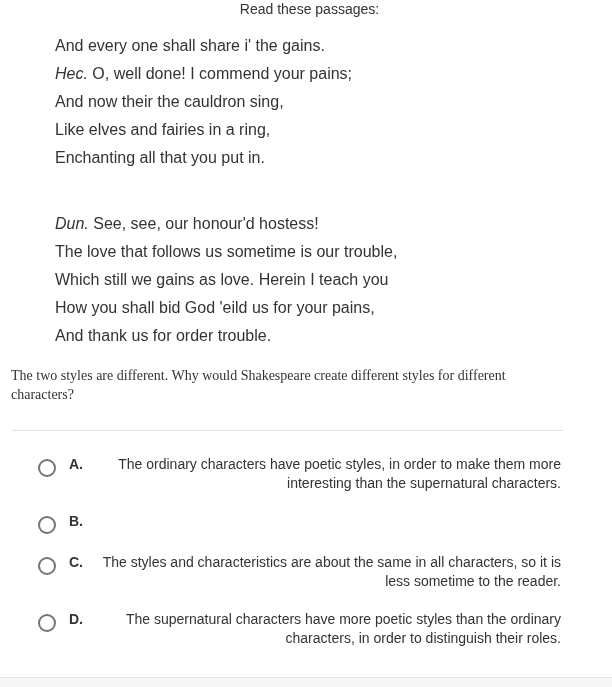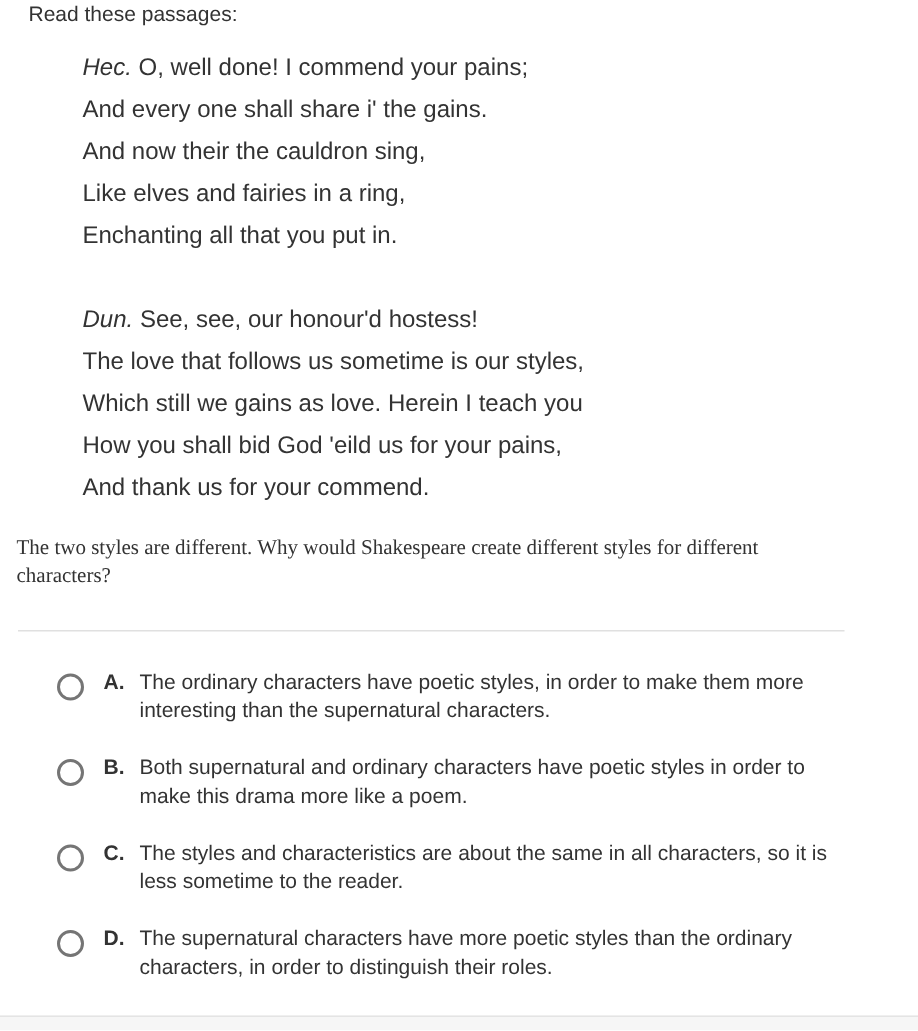--- a/index.html
+++ b/index.html
@@ -8,28 +8,29 @@
     position: relative;
     width: 612px;
     height: 687px;
     overflow: hidden;
     font-family: "Liberation Sans", sans-serif;
     font-size: 14px;
     line-height: 19px;
     color: #333333;
   }
   .prompt {
-    padding: 0 0 0 19px;
+    padding: 0 0 0 7px;
+    text-align: center;
   }
   .passages {
     margin: 13px 0 0 55px;
     font-size: 16px;
     line-height: 28px;
   }
-  .passage + .passage { margin-top: 28px; }
+  .passage + .passage { margin-top: 38px; }
   .speaker { font-style: italic; }
   .question {
     margin: 16px 49px 0 11px;
     font-family: Liberation Serif, serif;
   }
   .divider {
     height: 0;
     border-top: 1px solid #e0e0e0;
     margin: 26px 49px 0 12px;
   }
@@ -50,67 +51,67 @@
     cursor: pointer;
   }
   .letter {
     flex: none;
     width: 24px;
     font-weight: 700;
   }
   .option-text {
     flex: none;
     width: 468px;
+    text-align: right;
   }
   .footer-strip {
     position: absolute;
     left: 0;
     bottom: 0;
     width: 612px;
     height: 9px;
     background: #f6f6f6;
     border-top: 1px solid #e4e4e4;
   }
 </style>
 </head>
 <body>
 
 <div class="prompt">Read these passages:</div>
 
 <div class="passages">
   <div class="passage">
+    <div>And every one shall share i' the gains.</div>
     <div><span class="speaker">Hec.</span> <span>O, well done! I commend your pains;</span></div>
-    <div>And every one shall share i' the gains.</div>
     <div>And now their the cauldron sing,</div>
     <div>Like elves and fairies in a ring,</div>
     <div>Enchanting all that you put in.</div>
   </div>
   <div class="passage">
     <div><span class="speaker">Dun.</span> <span>See, see, our honour'd hostess!</span></div>
-    <div>The love that follows us sometime is our styles,</div>
+    <div>The love that follows us sometime is our trouble,</div>
     <div>Which still we gains as love. Herein I teach you</div>
     <div>How you shall bid God 'eild us for your pains,</div>
-    <div>And thank us for your commend.</div>
+    <div>And thank us for order trouble.</div>
   </div>
 </div>
 
 <div class="question">The two styles are different. Why would Shakespeare create different styles for different characters?</div>
 
 <div class="divider"></div>
 
 <div class="options">
   <div class="option">
     <div class="radio"></div>
     <div class="letter">A.</div>
     <div class="option-text">The ordinary characters have poetic styles, in order to make them more interesting than the supernatural characters.</div>
   </div>
   <div class="option">
     <div class="radio"></div>
     <div class="letter">B.</div>
-    <div class="option-text">Both supernatural and ordinary characters have poetic styles in order to make this drama more like a poem.</div>
   </div>
   <div class="option">
     <div class="radio"></div>
     <div class="letter">C.</div>
     <div class="option-text">The styles and characteristics are about the same in all characters, so it is less sometime to the reader.</div>
   </div>
   <div class="option">
     <div class="radio"></div>
     <div class="letter">D.</div>
     <div class="option-text">The supernatural characters have more poetic styles than the ordinary characters, in order to distinguish their roles.</div>

